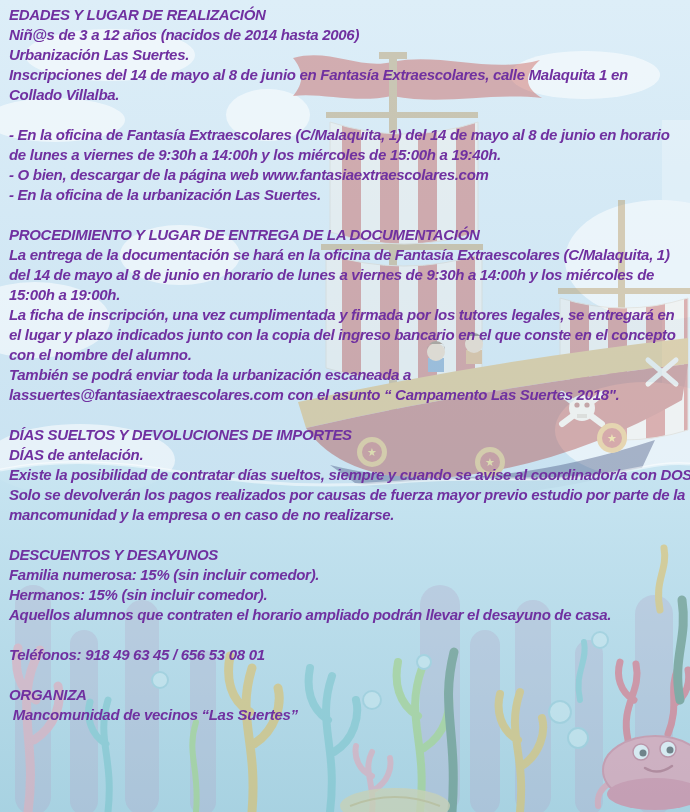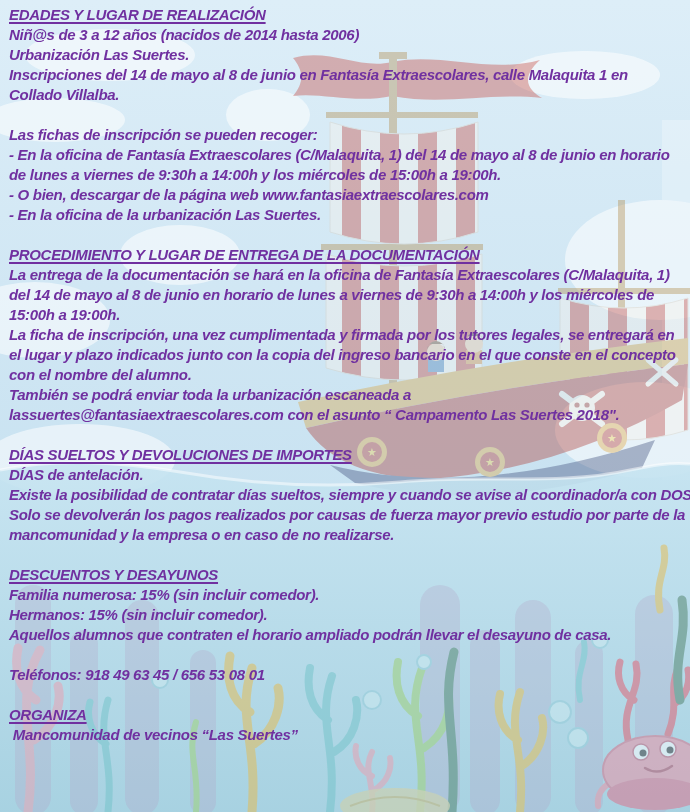--- a/index.html
+++ b/index.html
@@ -12,21 +12,20 @@
   .content{
     position:absolute;left:9px;top:5px;right:4px;
     color:var(--text-color,#7030a0);
     font-weight:bold;font-style:italic;
     font-size:15px;letter-spacing:-0.3px;
   }
   .section{margin:0 0 20px 0;}
   .section.extra-top{margin-top:14px;}
   .heading{
     height:20px;line-height:20px;white-space:pre;
-    text-decoration:underline;
     text-decoration-thickness:1.5px;
     text-underline-offset:2px;
   }
   .line{height:20px;line-height:20px;white-space:pre;}
 </style>
 </head>
 <body>
 
 <svg class="bg" viewBox="0 0 690 812" preserveAspectRatio="none" aria-hidden="true">
   <defs>
@@ -198,23 +197,22 @@
 
 <div class="content">
     <section class="section">
       <div class="heading">EDADES Y LUGAR DE REALIZACIÓN</div>
       <div class="line">Niñ@s de 3 a 12 años (nacidos de 2014 hasta 2006)</div>
       <div class="line">Urbanización Las Suertes.</div>
       <div class="line">Inscripciones del 14 de mayo al 8 de junio en Fantasía Extraescolares, calle Malaquita 1 en</div>
       <div class="line">Collado Villalba.</div>
     </section>
     <section class="section">
-      <div class="line">Las fichas de inscripción se pueden recoger:</div>
       <div class="line">- En la oficina de Fantasía Extraescolares (C/Malaquita, 1) del 14 de mayo al 8 de junio en horario</div>
-      <div class="line">de lunes a viernes de 9:30h a 14:00h y los miércoles de 15:00h a 19:00h.</div>
+      <div class="line">de lunes a viernes de 9:30h a 14:00h y los miércoles de 15:00h a 19:40h.</div>
       <div class="line">- O bien, descargar de la página web www.fantasiaextraescolares.com</div>
       <div class="line">- En la oficina de la urbanización Las Suertes.</div>
     </section>
     <section class="section">
       <div class="heading">PROCEDIMIENTO Y LUGAR DE ENTREGA DE LA DOCUMENTACIÓN</div>
       <div class="line">La entrega de la documentación se hará en la oficina de Fantasía Extraescolares (C/Malaquita, 1)</div>
       <div class="line">del 14 de mayo al 8 de junio en horario de lunes a viernes de 9:30h a 14:00h y los miércoles de</div>
       <div class="line">15:00h a 19:00h.</div>
       <div class="line">La ficha de inscripción, una vez cumplimentada y firmada por los tutores legales, se entregará en</div>
       <div class="line">el lugar y plazo indicados junto con la copia del ingreso bancario en el que conste en el concepto</div>

